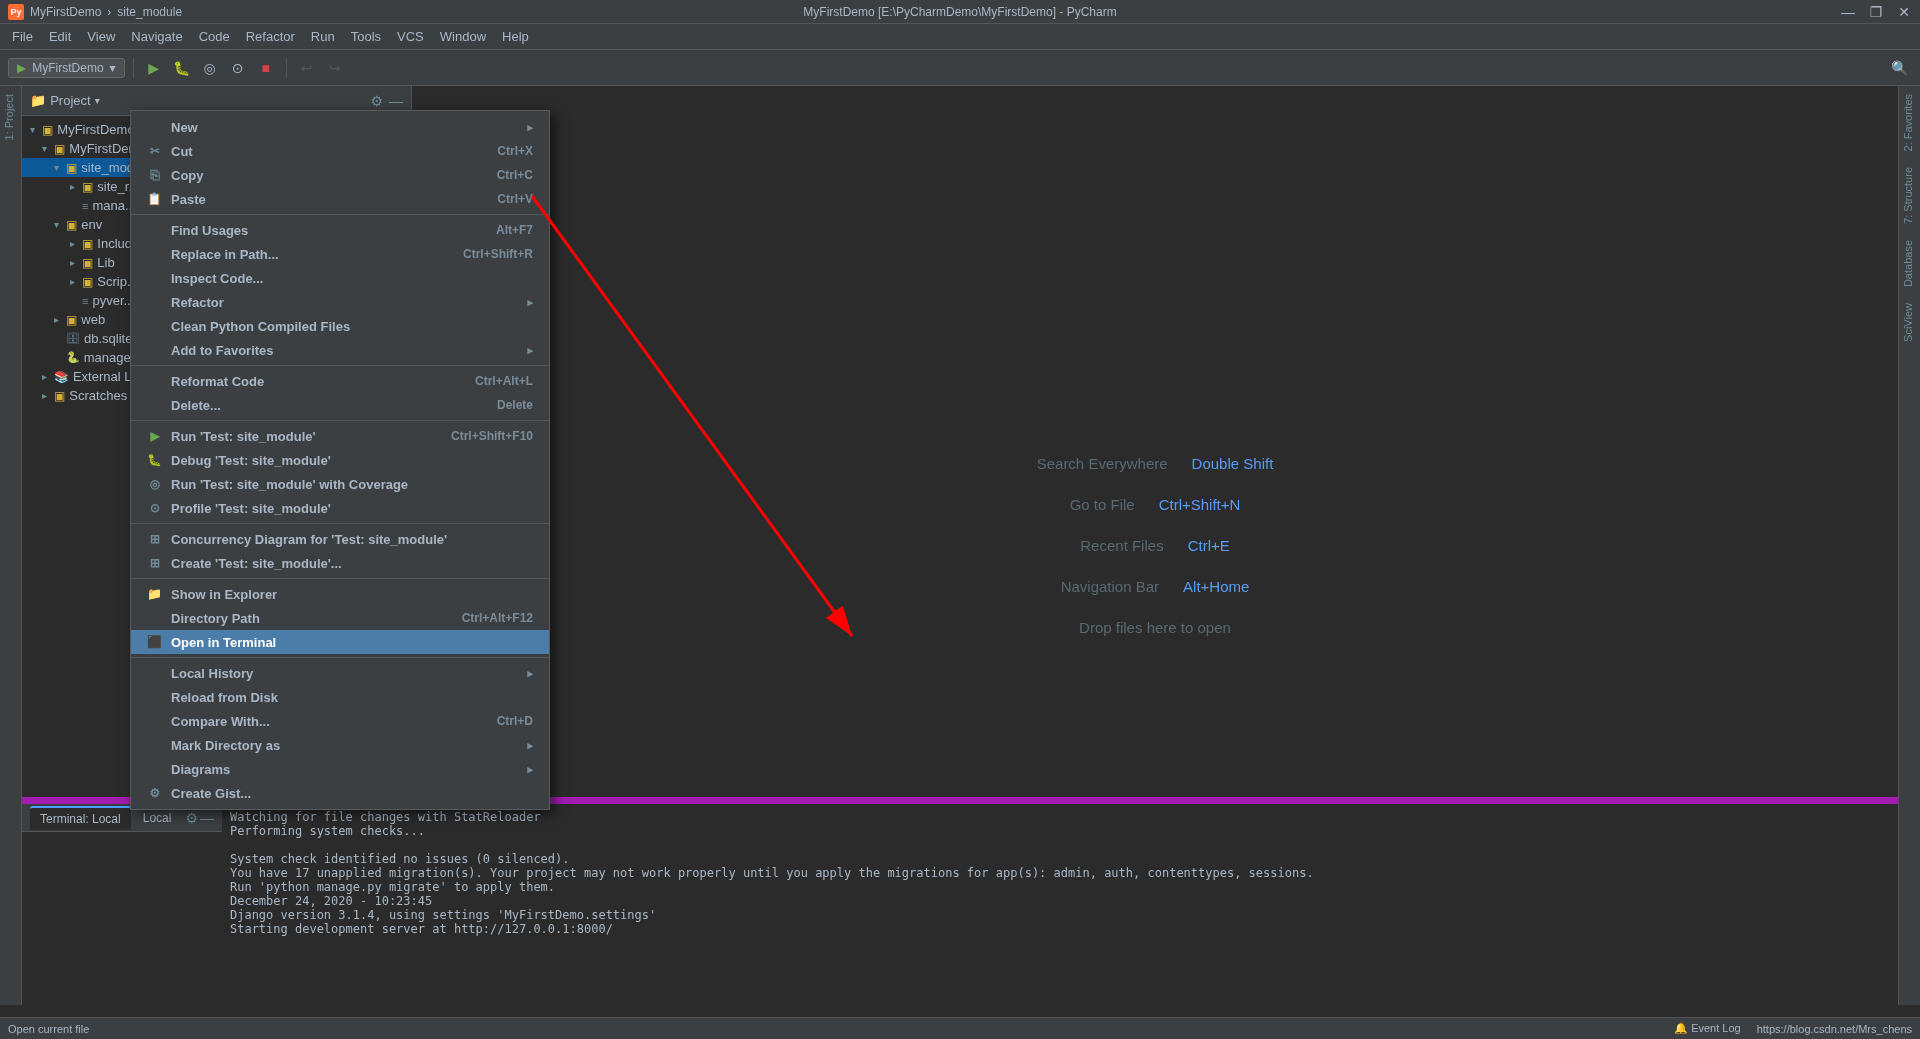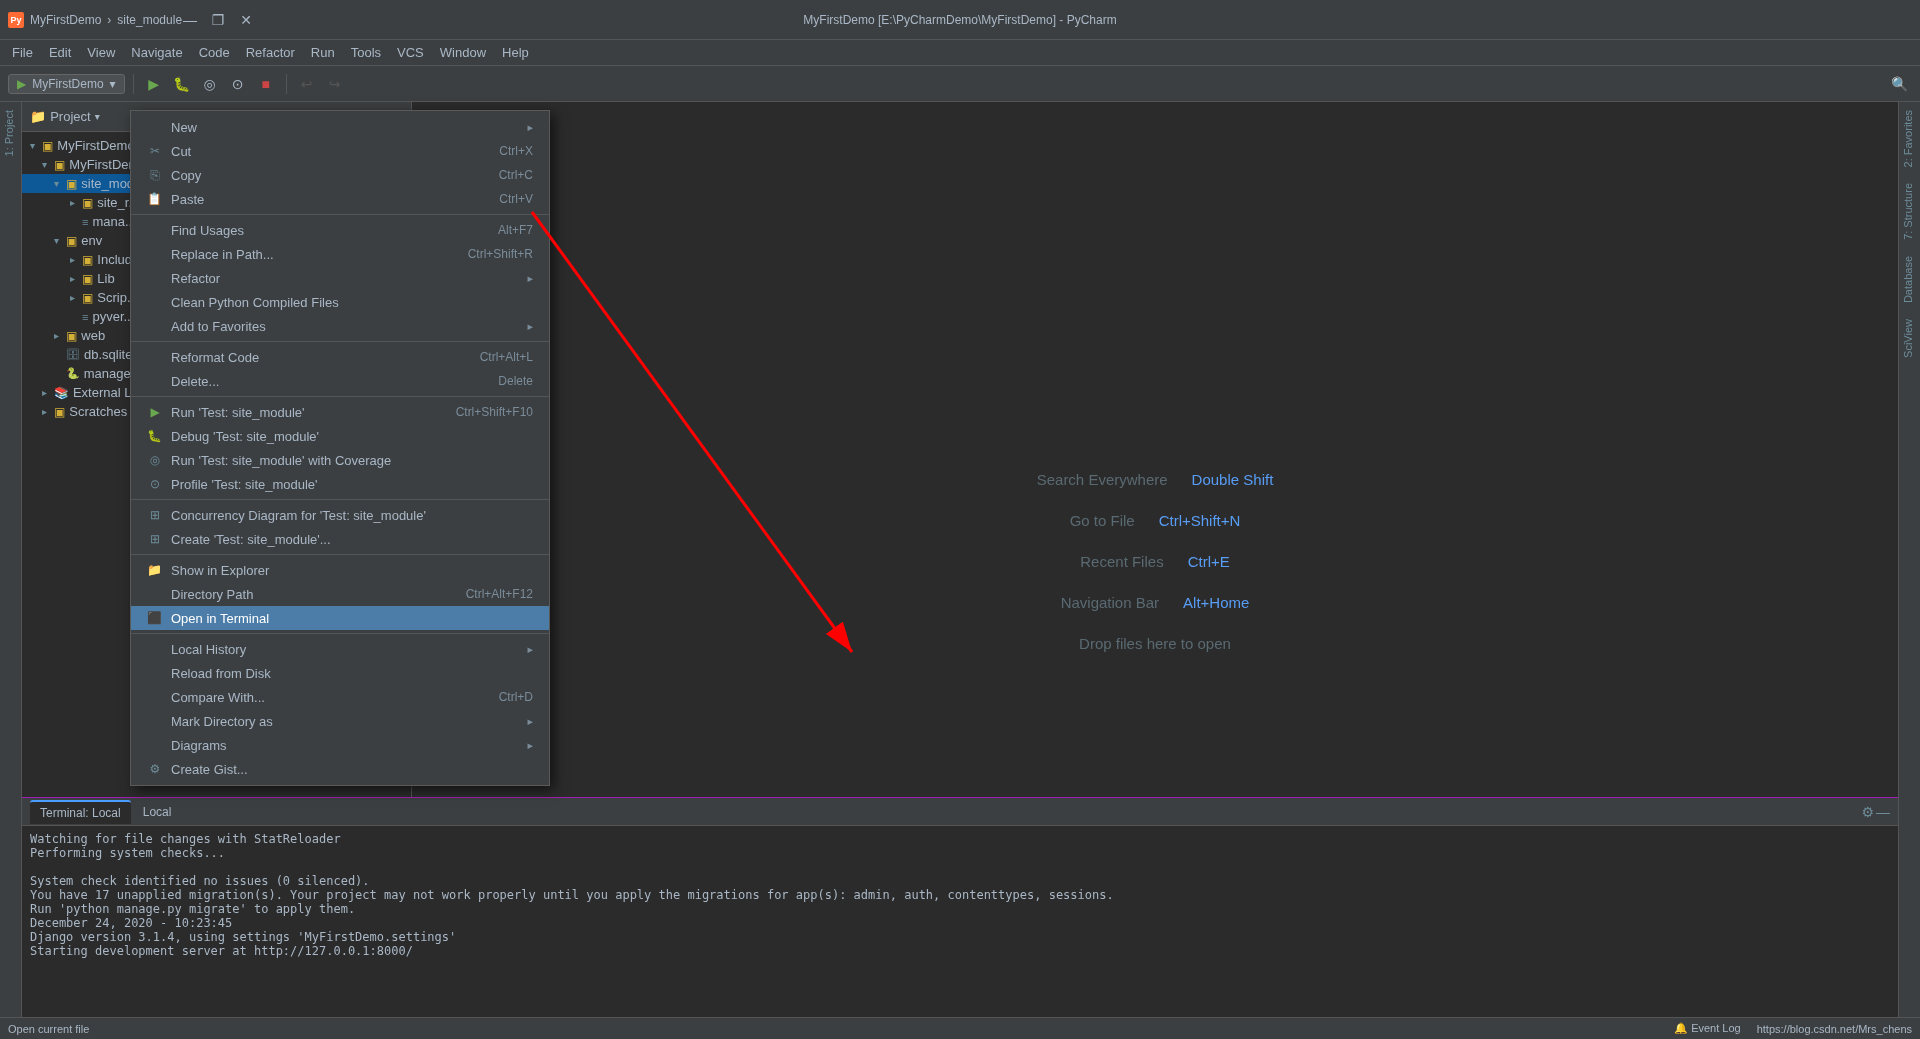--- a/index.html
+++ b/index.html
@@ -9,25 +9,25 @@
       background: #2b2b2b;
       font-family: 'Segoe UI', Arial, sans-serif;
       font-size: 13px;
       color: #a9b7c6;
       overflow: hidden;
       position: relative;
     }
 
     
     .title-bar {
-      height: 40px;
+      height: 24px;
       background: #3c3f41;
       display: flex;
       align-items: center;
-      justify-content: flex-start;
+      justify-content: space-between;
       padding: 0 8px;
       border-bottom: 1px solid #555;
     }
     .title-bar-left {
       display: flex;
       align-items: center;
       gap: 6px;
       font-size: 12px;
       color: #a9b7c6;
     }
@@ -226,23 +226,23 @@
       font-size: 11px;
       color: #6d8c9a;
       cursor: pointer;
       white-space: nowrap;
     }
 
     
     .bottom-panel {
       height: 220px;
       background: #2b2b2b;
-      border-top: 1px solid #a21caf;
-      display: flex;
-      flex-direction: column;
+      border-top: 7px solid #a21caf;
+      display: flex;
+      flex-direction: row;
     }
     .bottom-tabs {
       height: 28px;
       background: #3c3f41;
       display: flex;
       align-items: center;
       gap: 2px;
       padding: 0 8px;
       border-bottom: 1px solid #555;
     }
@@ -297,20 +297,21 @@
     }
     .ctx-item {
       display: flex;
       align-items: center;
       padding: 4px 16px;
       cursor: pointer;
       font-size: 13px;
       color: #a9b7c6;
       justify-content: space-between;
       min-height: 24px;
+      font-weight: bold;
     }
     .ctx-item:hover, .ctx-item.highlighted {
       background: #4c7da8;
       color: #ffffff;
     }
     .ctx-item-left {
       display: flex;
       align-items: center;
       gap: 8px;
     }
@@ -659,20 +660,26 @@
 
 
   <div class="ctx-item">
     <div class="ctx-item-left">
       <span class="ctx-icon"></span>
       <span>Replace in Path...</span>
     </div>
     <span class="ctx-shortcut">Ctrl+Shift+R</span>
   </div>
 
+  <div class="ctx-item">
+    <div class="ctx-item-left">
+      <span class="ctx-icon"></span>
+      <span>Inspect Code...</span>
+    </div>
+  </div>
 
   <div class="ctx-item">
     <div class="ctx-item-left">
       <span class="ctx-icon"></span>
       <span>Refactor</span>
     </div>
     <span class="ctx-arrow">▸</span>
   </div>
 
   <div class="ctx-item">

